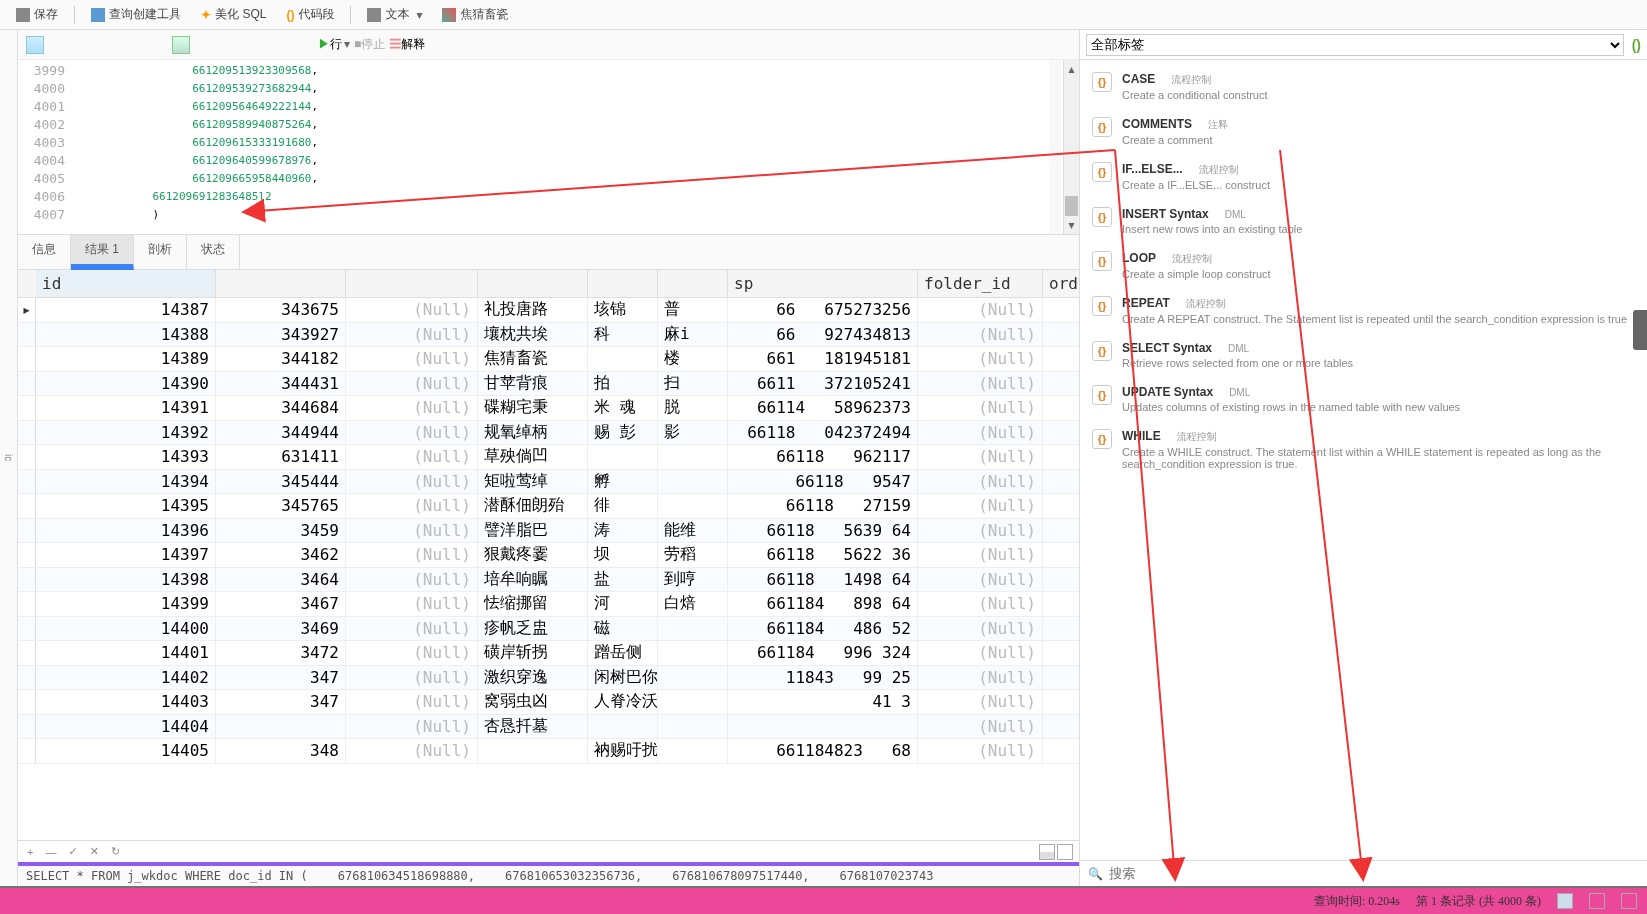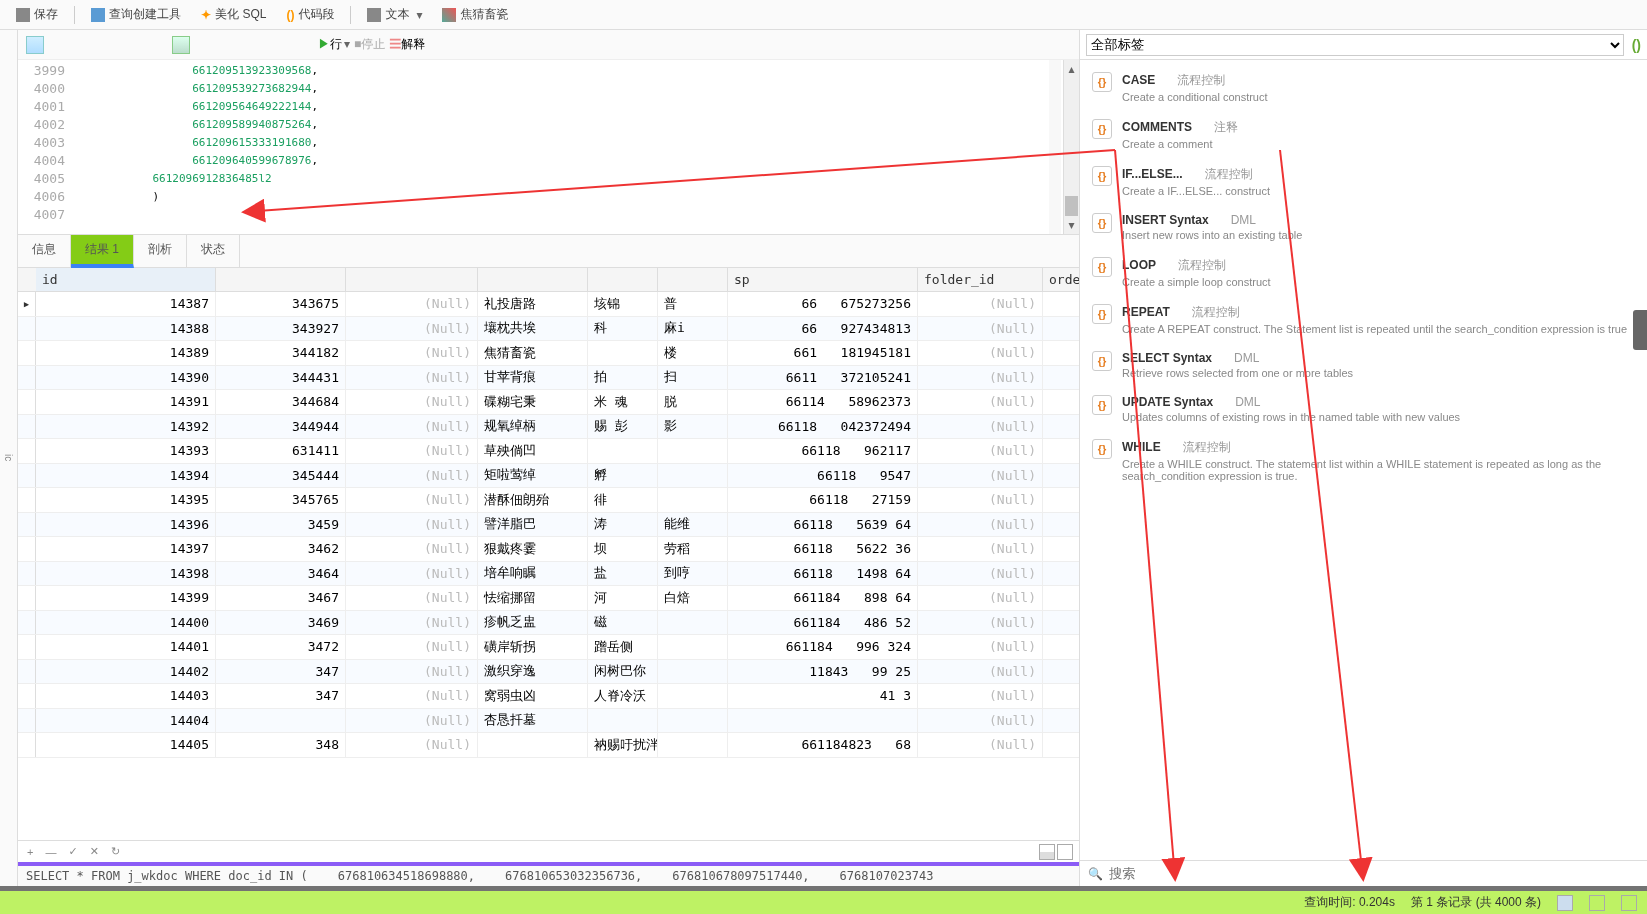--- a/index.html
+++ b/index.html
@@ -25,23 +25,23 @@
   .gutter div { height: 18px; line-height:18px;}
   .code { flex: 1; font-family: Consolas, monospace; font-size: 11px; padding: 2px 0; position:relative;}
   .code .line { height: 18px; line-height:18px; white-space: pre; }
   .num { color: #1a9f60; }
   .vscroll { width: 16px; background:#f0f0f0; border-left:1px solid #ddd; position:relative;}
   .vscroll .thumb { position:absolute; bottom:18px; left:1px; right:1px; height:20px; background:#c0c0c0;}
   .vscroll .arrow { position:absolute; left:0; right:0; text-align:center; color:#666; }
   .map { position:absolute; right:18px; top:0; bottom:0; width:12px; background:#f8f8f8;}
   .tabs { display: flex; border-bottom: 1px solid #ddd; background: #fafafa; }
   .tab { padding: 6px 14px; cursor: pointer; border-right: 1px solid #ddd; color:#555;}
-  .tab.active { background: #84cc16; border-bottom: 4px solid #3b82f6; margin-bottom: -1px; position:relative;}
+  .tab.active { background: #e5e5e5; border-bottom: 6px solid #3b82f6; margin-bottom: -1px; position:relative;}
   .grid-wrap { flex: 1; overflow: hidden; min-height: 0; position:relative;}
-  .grid { font-family: Consolas, monospace; font-size: 13px; }
+  .grid { font-family: Consolas, monospace; font-size: 16px; }
   .grid-header { display: flex; background: #f5f5f5; border-bottom: 1px solid #ddd; }
   .gh { border-right: 1px solid #ddd; padding: 4px 6px; font-family: Consolas, monospace; color:#333;}
   .gh.sel { background:#e8f0f8;}
   .grid-body .row { display: flex; border-bottom: 1px solid #eee; height:24.5px; align-items:center;}
   .grid-body .row:nth-child(even) { background:#f8fbff;}
   .cell { border-right: 1px solid #eee; padding: 0 6px; overflow: hidden; white-space: nowrap; text-align:right; height:100%; display:flex; align-items:center; justify-content:flex-end;}
   .cell.l { justify-content:flex-start; text-align:left;}
   .null { color:#bbb;}
   .rowmark { width:18px; flex:0 0 18px; border-right:1px solid #ddd; text-align:center; color:#333; display:flex; align-items:center; justify-content:center; height:100%;}
   .c-id { flex:0 0 180px;} .c-b { flex:0 0 130px;} .c-c { flex:0 0 132px;}
@@ -52,25 +52,25 @@
   .sql-bar { height: 24px; border-top: 4px solid #8b5cf6; background:#fafafa; display:flex; align-items:center; padding:0 8px; font-family: Consolas,monospace; color:#555; gap:30px;}
   .right-panel { width: 568px; border-left: 1px solid #ddd; display: flex; flex-direction: column; background:#fff;}
   .rp-top { height: 30px; border-bottom: 1px solid #ddd; display:flex; align-items:center; padding:0 6px;}
   .rp-top select { flex:1; height:22px; border:1px solid #ccc; background:#fff;}
   .rp-top .paren { margin-left:8px; color:#6a3; font-weight:bold; font-size:14px;}
   .snippet-list { flex:1; overflow:auto; padding:4px 0;}
   .snip { display:flex; gap:10px; padding:8px 12px; }
   .snip-ico { width:20px; height:20px; border:1px solid #ccc; border-radius:3px; display:flex; align-items:center; justify-content:center; color:#e67e22; font-weight:bold; font-size:11px; flex-shrink:0;}
   .snip-body { flex:1;}
   .snip-title { font-weight:bold; color:#333;}
-  .snip-tag { font-size:12px; color:#999; margin-left:22px; font-weight:normal;}
+  .snip-tag { font-size:10px; color:#999; margin-left:16px; font-weight:normal;}
   .snip-desc { color:#888; font-size:11px; margin-top:2px;}
   .rp-search { height:26px; border-top:1px solid #ddd; display:flex; align-items:center; padding:0 8px; color:#aaa;}
   .rp-search input { border:none; outline:none; flex:1; margin-left:6px;}
-  .status-bar { height: 28px; border-top: 5px solid #737373; background:#bef264; display:flex; align-items:center; padding:0 10px; gap:20px; color:#333;}
+  .status-bar { height: 28px; border-top: 2px solid #737373; background:#ec4899; display:flex; align-items:center; padding:0 10px; gap:20px; color:#333;font-family:Liberation Serif, serif;}
   .status-bar .right { margin-left:auto; display:flex; gap:16px; align-items:center;}
   .status-icon { width:16px; height:16px; border:1px solid #aaa;}
   svg.redline { position:absolute; top:0; left:0; pointer-events:none; z-index:100;}
   .rt-handle { position:absolute; right:0; top:310px; width:14px; height:40px; background:#666; border-radius:3px 0 0 3px;}
 </style>
 </head>
 <body>
 
 <div class="app">
   <div class="toolbar">
@@ -131,20 +131,21 @@
             <div>4006</div>
             <div>4007</div>
           </div>
         <div class="code" id="code">
             <div class="line">                  <span class="num">661209513923309568</span>,</div>
             <div class="line">                  <span class="num">661209539273682944</span>,</div>
             <div class="line">                  <span class="num">661209564649222144</span>,</div>
             <div class="line">                  <span class="num">661209589940875264</span>,</div>
             <div class="line">                  <span class="num">661209615333191680</span>,</div>
             <div class="line">                  <span class="num">661209640599678976</span>,</div>
+            <div class="line">                  <span class="num">661209665958440960</span>,</div>
             <div class="line">            <span class="num">6612096912836485l2</span></div>
             <div class="line">            )</div>
           </div>
         <div class="map"></div>
         <div class="vscroll">
           <div class="arrow" style="top:2px">▴</div>
           <div class="thumb"></div>
           <div class="arrow" style="bottom:2px">▾</div>
         </div>
       </div>

